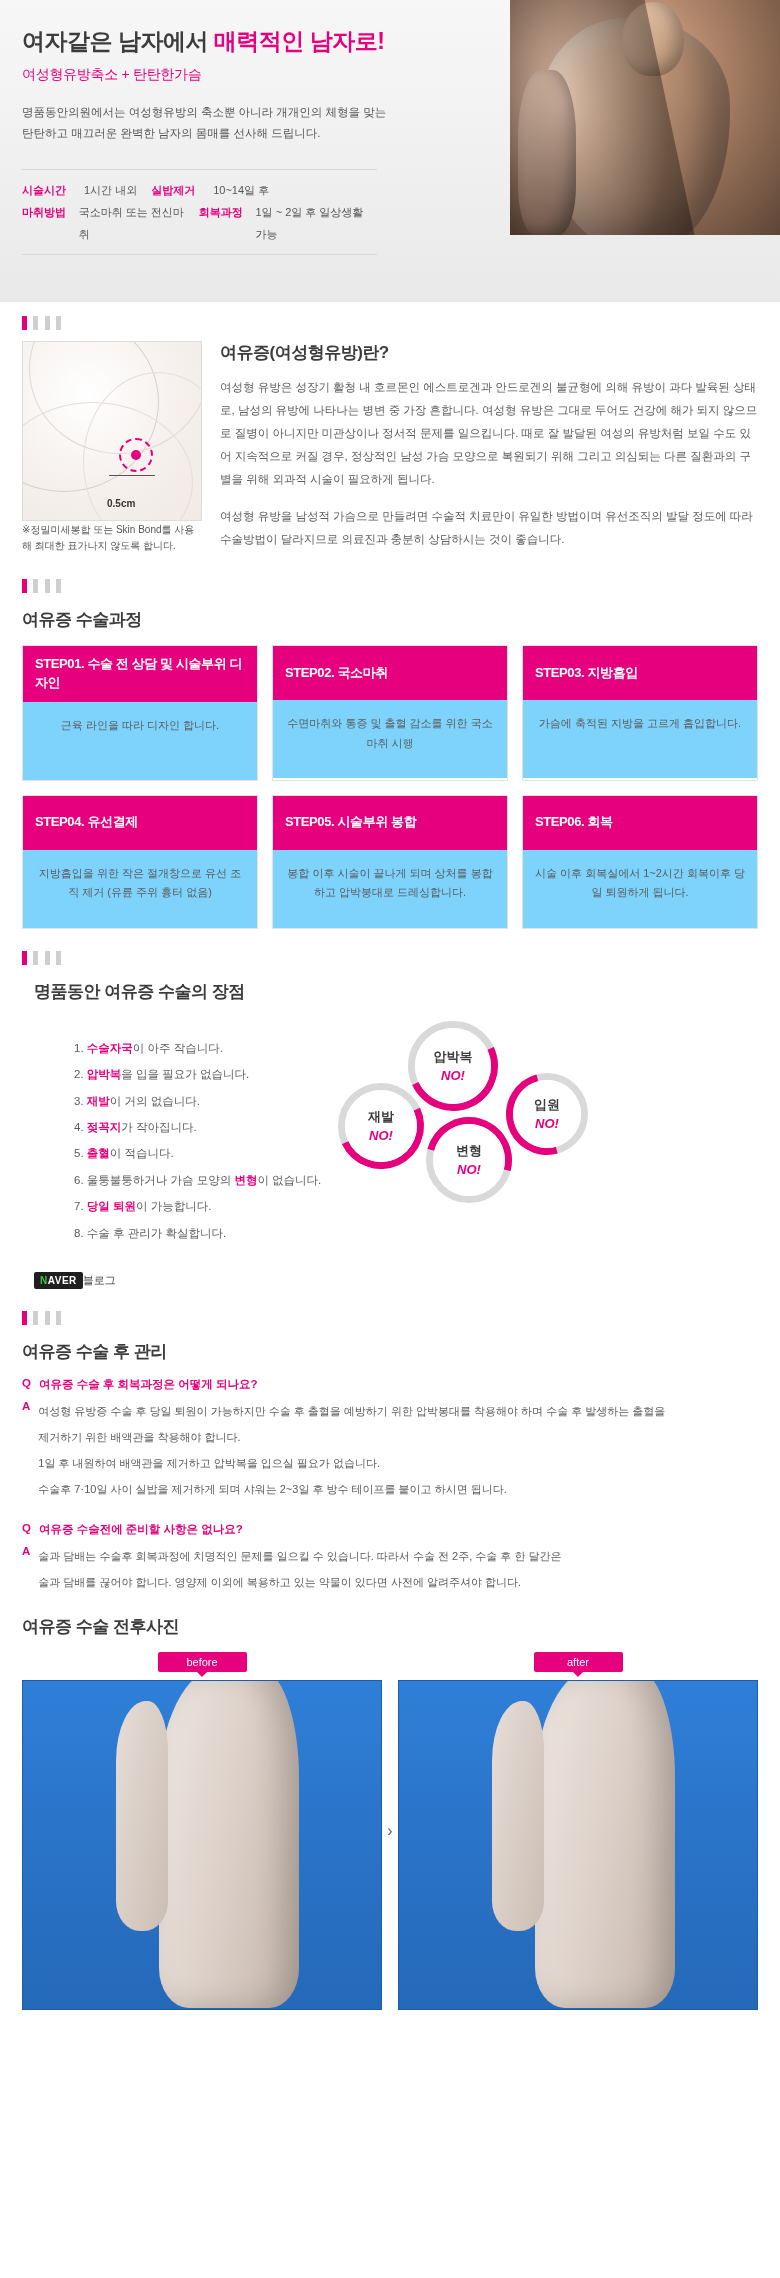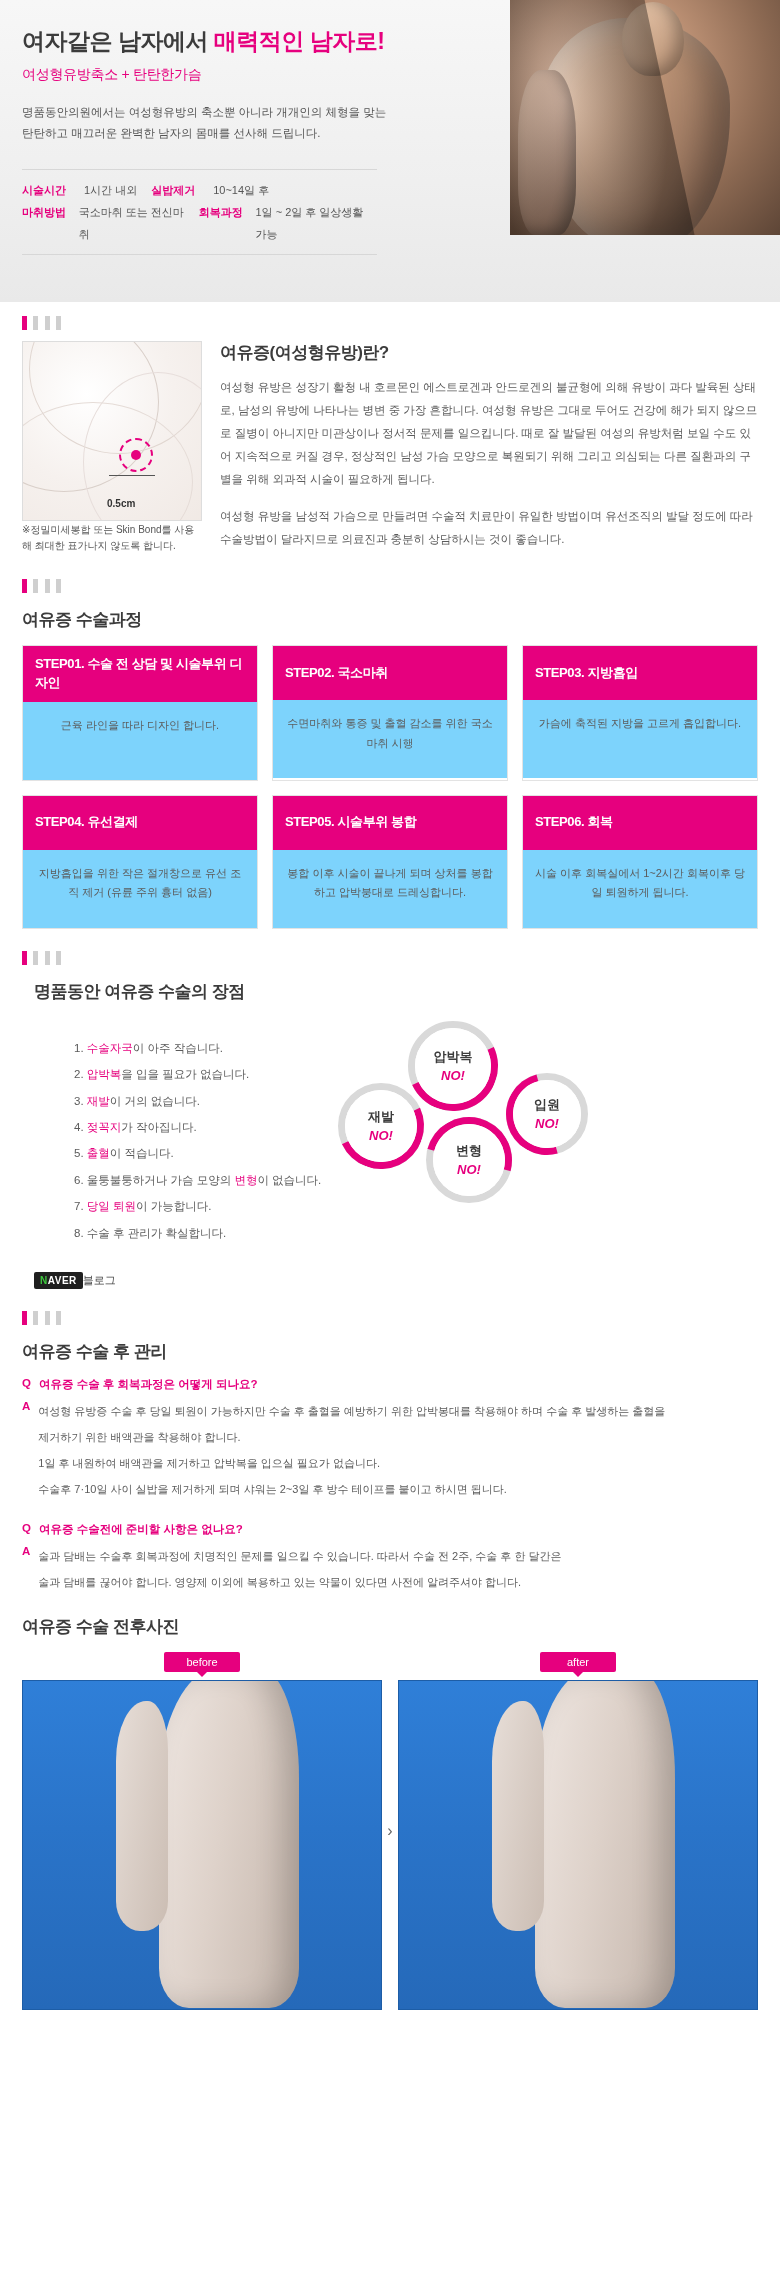--- a/index.html
+++ b/index.html
@@ -123,21 +123,21 @@
     background:#e6007e; color:#fff; font-size:13px; font-weight:bold; letter-spacing:-0.4px;
     padding: 9px 12px; line-height:1.45; min-height:54px; display:flex; align-items:center;
   }
   .step-body { padding: 14px 12px; font-size: 11px; line-height:1.8; color:#5b5b5b; min-height: 78px; background:#7dd3fc;text-align:center;}
 
   
   .merits { padding: 0 34px; position: relative; }
   .merit-row { display:flex; }
   .merit-list { width: 320px; padding-top: 6px; }
   .merit-list li { list-style:none; font-size:11.5px; line-height: 2.3; color:#5b5b5b; }
-  .merit-list .hl { color:#e6007e; font-weight:normal; }
+  .merit-list .hl { color:#e6007e; font-weight:bold; }
   .merit-graphic { flex:1; position:relative; height: 190px; }
   .bubble {
     position:absolute; border-radius:50%; background:#fff;
     display:flex; flex-direction:column; align-items:center; justify-content:center;
     text-align:center;
   }
   .bubble .b-ko { font-size: 13px; color:#3c3c3c; font-weight:bold; }
   .bubble .b-no { font-size: 13px; color:#e6007e; font-weight:bold; font-style:italic; margin-top:2px;}
   .ring { position:absolute; border-radius:50%; }
   .naver {
@@ -158,21 +158,21 @@
   .qa-a { display:flex; gap:8px; }
   .qa-a .mark { color:#e6007e; font-weight:bold; font-size:11.5px; }
   .qa-a .body { font-size:11px; line-height:2.0; color:#5b5b5b; }
   .qa-a .body p { margin: 0 0 4px; }
 
   
   .ba { padding: 0 22px; }
   .ba-grid { display:flex; gap: 16px; align-items:flex-start; position:relative; }
   .ba-col { flex:1; }
   .ba-tag {
-    width: 76px; margin: 0 auto 8px; text-align:center; color:#fff; font-size:11px;
+    width: 89px; margin: 0 auto 8px; text-align:center; color:#fff; font-size:11px;
     padding: 4px 0; background:#e6007e; position:relative; border-radius:2px;
   }
   .ba-tag:after{
     content:""; position:absolute; left:50%; bottom:-5px; margin-left:-5px;
     border-left:5px solid transparent; border-right:5px solid transparent; border-top:5px solid #e6007e;
   }
   .ba-photo {
     height: 330px; background: linear-gradient(180deg,#2f7fd8 0%, #2a74c9 45%, #2569b9 100%);
     position:relative; overflow:hidden; border:1px solid #1d5da6;
   }

